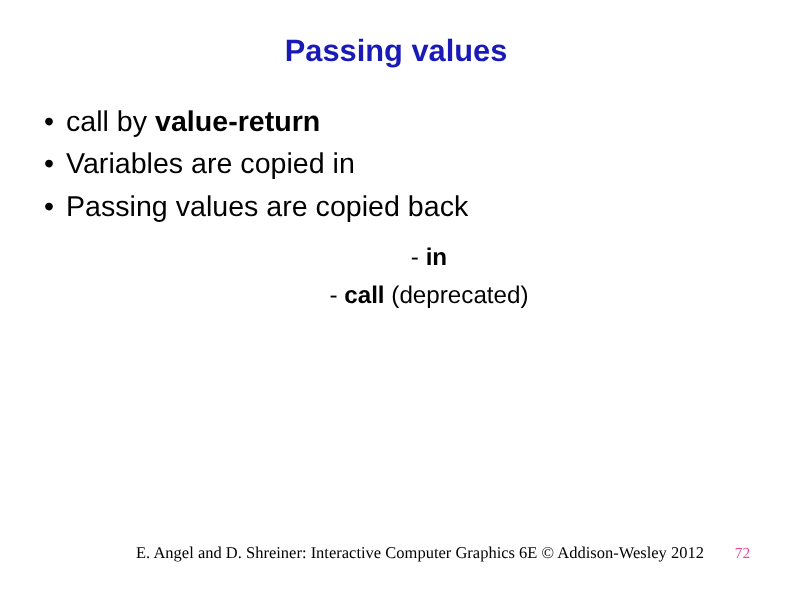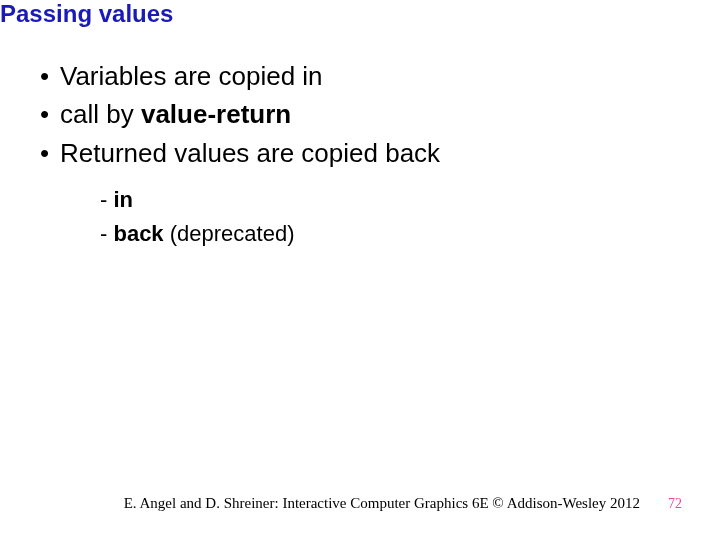--- a/index.html
+++ b/index.html
@@ -5,44 +5,46 @@
     * { margin: 0; padding: 0; box-sizing: border-box; }
     body {
       width: 720px;
       height: 540px;
       background: #fff;
       font-family: Arial, Helvetica, sans-serif;
       position: relative;
       overflow: hidden;
     }
     .title {
-      text-align: left;
+      text-align: center;
       font-weight: bold;
       color: #1a1ab8;
-      font-size: 24px;
+      font-size: 28px;
+      padding-top: 30px;
       padding-bottom: 30px;
     }
     .content {
       padding-left: 40px;
       padding-right: 40px;
     }
     .bullet {
       font-size: 26px;
       color: #000;
       line-height: 1.4;
       margin-bottom: 2px;
     }
     .bullet-mark {
       display: inline-block;
       width: 20px;
     }
     .bold { font-weight: bold; }
     .sub {
       padding-left: 60px;
       padding-top: 10px;
+      text-align: center;
     }
     .sub-item {
       font-size: 22px;
       color: #000;
       line-height: 1.55;
     }
     .footer {
       position: absolute;
       bottom: 28px;
       left: 0;
@@ -64,35 +66,35 @@
       color: #ec4899;
     }
   </style>
 </head>
 <body>
 
 <div class="title">Passing values</div>
 
 <div class="content">
   <div class="bullet">
+    <span class="bullet-mark">•</span><span>call by </span><span class="bold">value-return</span>
+  </div>
+  <div class="bullet">
     <span class="bullet-mark">•</span><span>Variables are copied in</span>
   </div>
   <div class="bullet">
-    <span class="bullet-mark">•</span><span>call by </span><span class="bold">value-return</span>
-  </div>
-  <div class="bullet">
-    <span class="bullet-mark">•</span><span>Returned values are copied back</span>
+    <span class="bullet-mark">•</span><span>Passing values are copied back</span>
   </div>
 
   <div class="sub">
     <div class="sub-item">
       <span>- </span><span class="bold">in</span>
     </div>
     <div class="sub-item">
-      <span>- </span><span class="bold">back</span><span> (deprecated)</span>
+      <span>- </span><span class="bold">call</span><span> (deprecated)</span>
     </div>
   </div>
 </div>
 
 <div class="footer">
   <div class="footer-text">E. Angel and D. Shreiner: Interactive Computer Graphics 6E © Addison-Wesley 2012</div>
   <div class="page-num">72</div>
 </div>
 
 </body></html>

